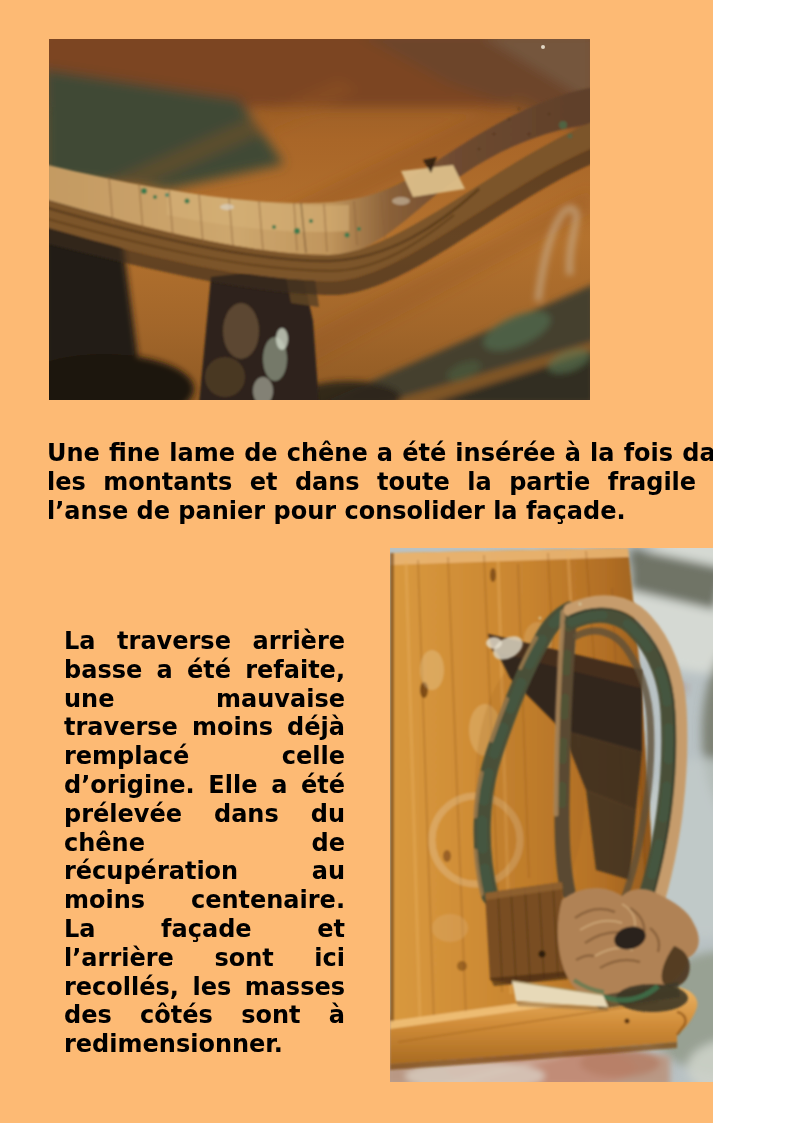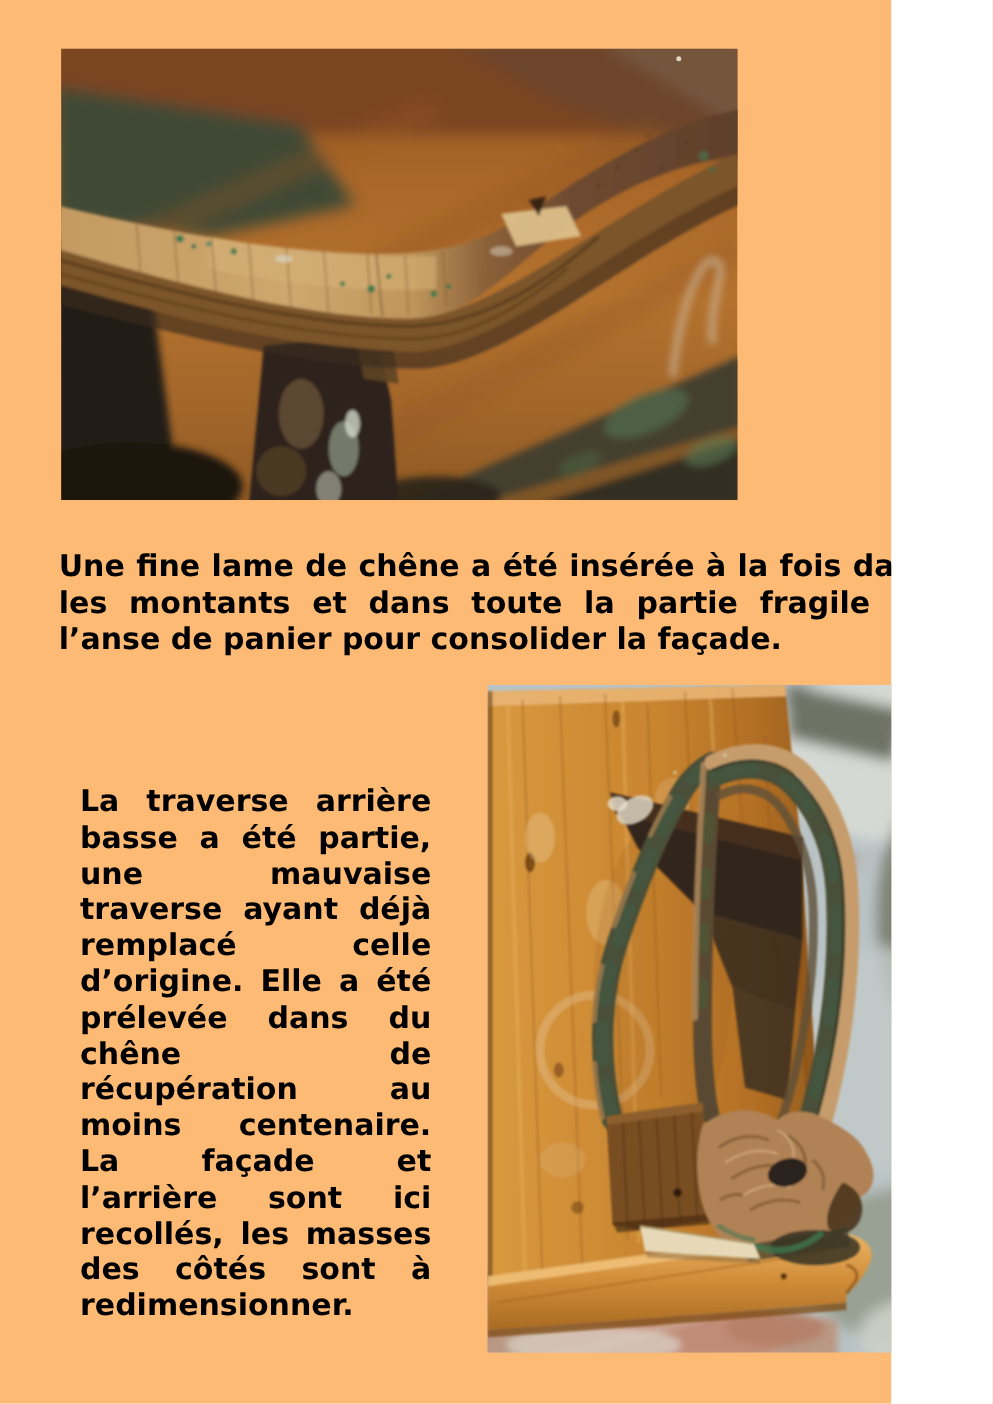--- a/index.html
+++ b/index.html
@@ -284,15 +284,15 @@
         <path d="M196,450 L288,434 L290,449 L210,461 Z" fill="#3a3626" opacity="0.7"></path>
         <path d="M212,448 C232,456 252,452 268,438" stroke="#3e7a50" stroke-width="5" opacity="0.75" fill="none"></path>
         <path d="M184,432 q14,10 30,12" stroke="#3e7a50" stroke-width="4" opacity="0.55" fill="none"></path>
         <path d="M122,433 L213,447 L218,459 L126,453 Z" fill="#e7d9b8"></path>
         <path d="M122,433 L213,447" stroke="#b09a6a" stroke-width="1.5" fill="none"></path>
         <path d="M126,453 L218,459 L218,463 L128,458 Z" fill="#8a6a42" opacity="0.5"></path>
       </g>
     </svg>
   </figure>
 
-  <p class="para para-2">La traverse arrière basse a été partie, une mauvaise traverse ayant déjà remplacé celle d’origine. Elle a été prélevée dans du chêne de récupération au moins centenaire. La façade et l’arrière sont ici recollés, les masses des côtés sont à redimensionner.</p>
+  <p class="para para-2">La traverse arrière basse a été refaite, une mauvaise traverse moins déjà remplacé celle d’origine. Elle a été prélevée dans du chêne de récupération au moins centenaire. La façade et l’arrière sont ici recollés, les masses des côtés sont à redimensionner.</p>
 
 </div>
 
 </body></html>

